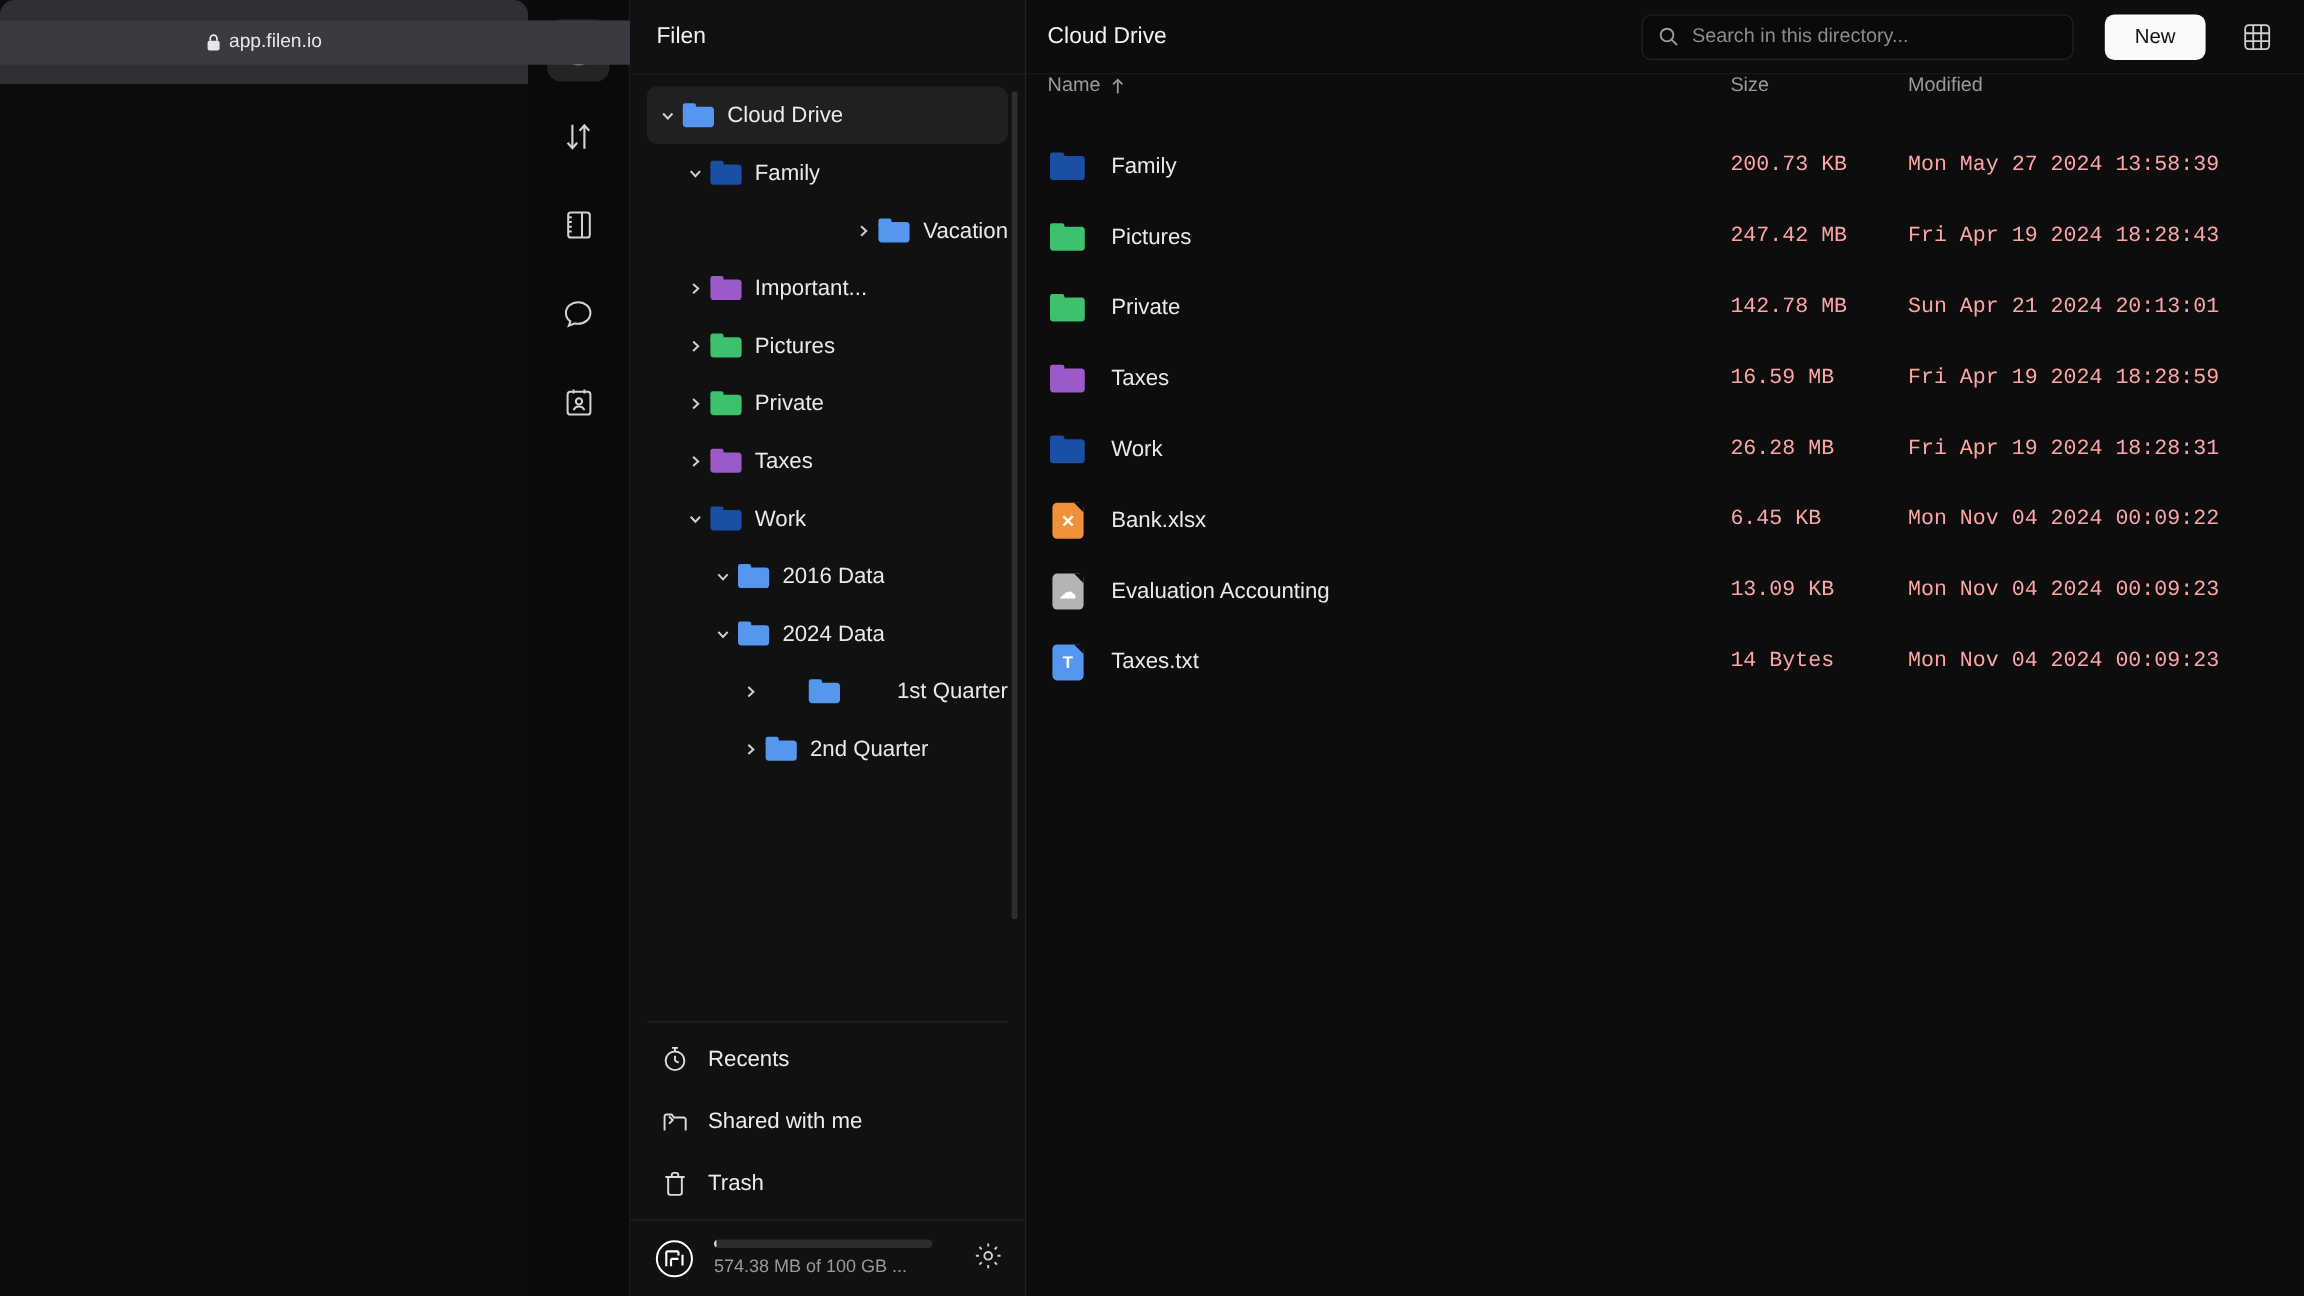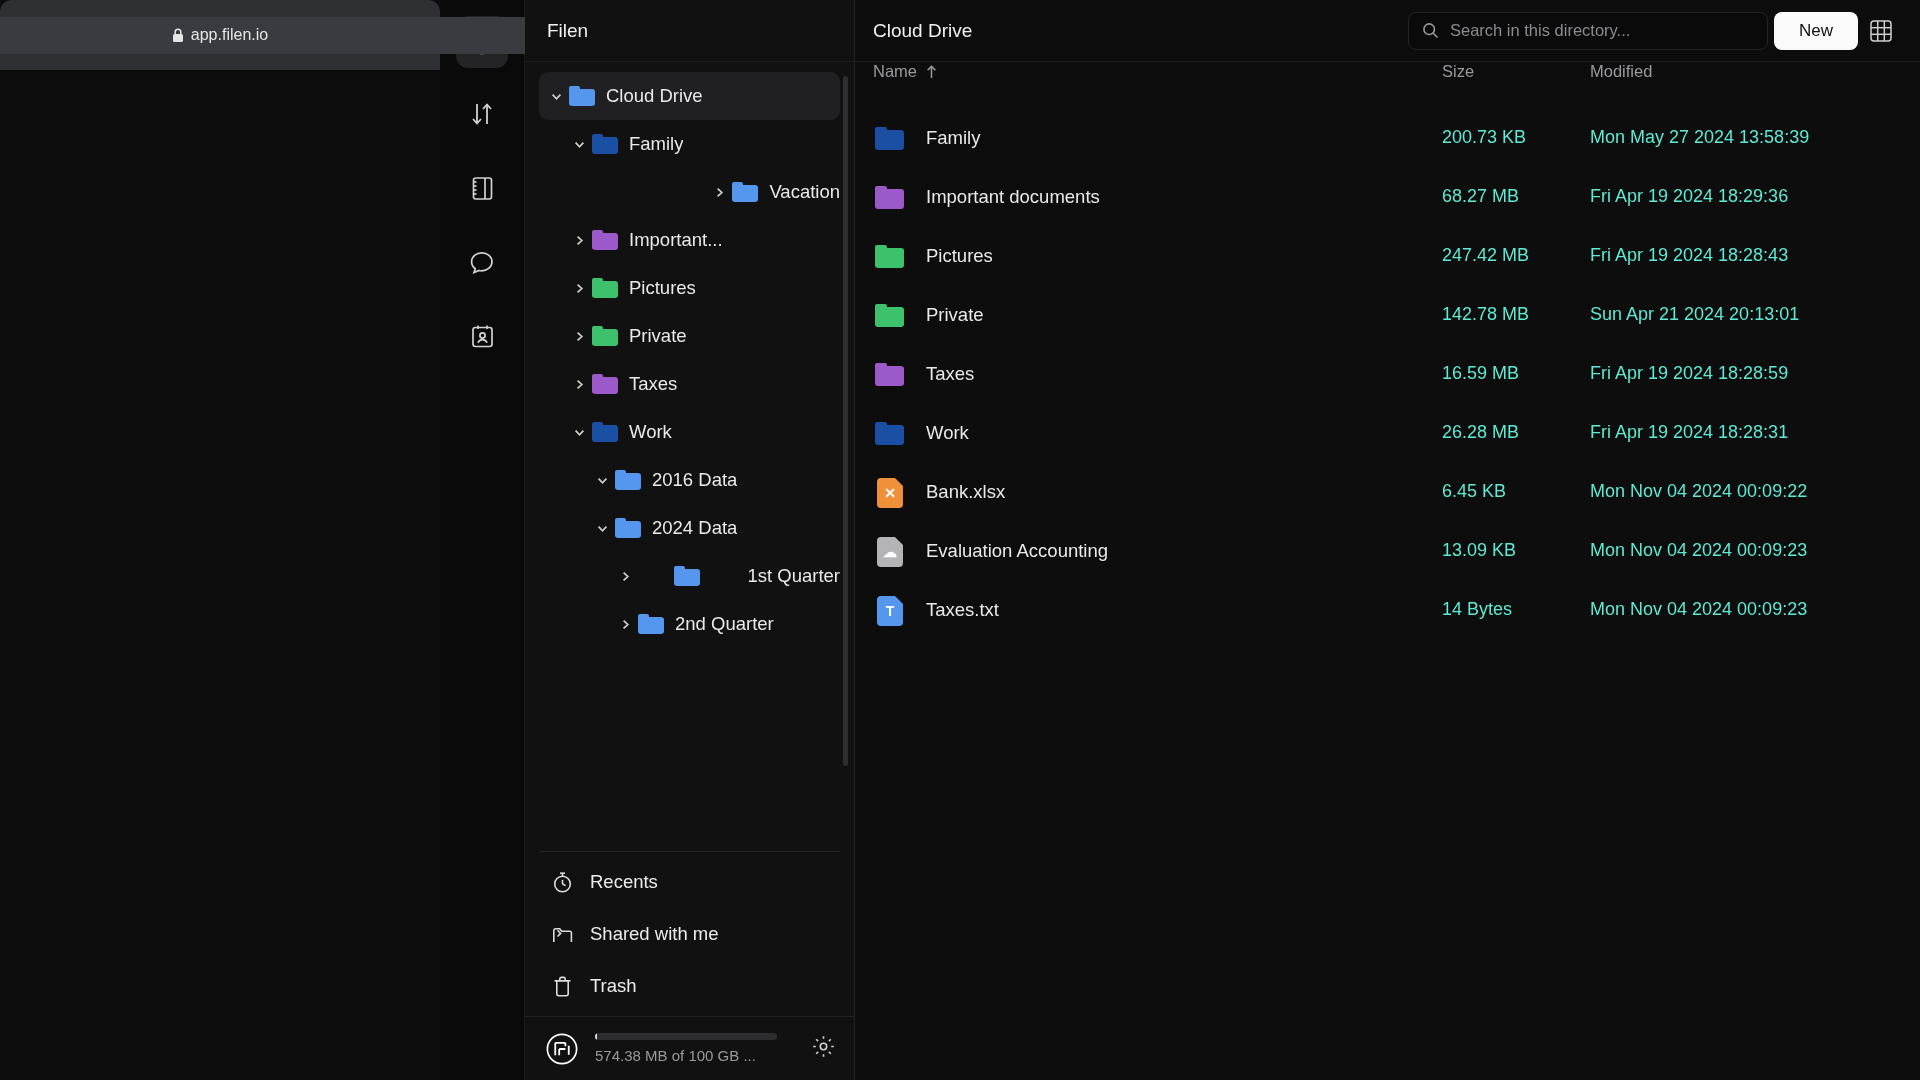--- a/index.html
+++ b/index.html
@@ -140,21 +140,21 @@
   
   .main { flex: 1; min-width: 0; display: flex; flex-direction: column; background: #0d0d0d; }
   .main-head {
     height: 62px; flex: 0 0 62px;
     display: flex; align-items: center;
     padding: 0 22px 0 18px;
     border-bottom: 1px solid #1b1b1b;
     gap: 16px;
   }
   .main-title { color: #f2f2f2; font-size: 19px; }
-  .head-right { margin-left: auto; display: flex; align-items: center; gap: 6px; }
+  .head-right { margin-left: auto; display: flex; align-items: center; gap: 26px; }
   .search {
     width: 360px; height: 38px;
     background: #0a0a0a;
     border: 1px solid #232325;
     border-radius: 8px;
     display: flex; align-items: center; gap: 11px;
     padding: 0 13px;
   }
   .search input {
     background: transparent; border: none; outline: none;
@@ -182,21 +182,21 @@
   .c-name { flex: 1; min-width: 0; display: flex; align-items: center; gap: 8px; }
   .c-size { width: 148px; flex: 0 0 148px; }
   .c-mod  { width: 330px; flex: 0 0 330px; }
 
   .row {
     display: flex; align-items: center;
     height: 59px;
     padding-left: 18px;
     color: #e9e9eb; font-size: 18.5px;
   }
-  .row .c-size, .row .c-mod { font-size: 18px; color: #5eead4; }
+  .row .c-size, .row .c-mod { font-size: 18px; color: #fca5a5; font-family: Liberation Mono, monospace; }
   .row-icon { width: 32px; height: 32px; flex: 0 0 32px; margin-right: 13px; position: relative; }
 
   .f-icon i { position: absolute; left: 2px; bottom: 4px; width: 29px; height: 20px; border-radius: 3px; }
   .f-icon b { position: absolute; left: 2px; top: 5px; width: 12px; height: 7px; border-radius: 2px 2px 0 0; }
 
   .file-icon {
     position: absolute; left: 4px; top: 2px;
     width: 26px; height: 30px;
     border-radius: 4px;
     display: flex; align-items: center; justify-content: center;
@@ -606,45 +606,34 @@
                   <i style="background:#1a4fa3"></i>
                 </span>
                 <span>Family</span>
               </div>
               <div class="c-size">200.73 KB</div>
               <div class="c-mod">Mon May 27 2024 13:58:39</div>
             </div>
             <div class="row">
               <div class="c-name">
                 <span class="row-icon f-icon">
-                  <b style="background:#9b59c9"></b>
-                  <i style="background:#9b59c9"></i>
-                </span>
-                <span>Important documents</span>
-              </div>
-              <div class="c-size">68.27 MB</div>
-              <div class="c-mod">Fri Apr 19 2024 18:29:36</div>
+                  <b style="background:#3ec16d"></b>
+                  <i style="background:#3ec16d"></i>
+                </span>
+                <span>Pictures</span>
+              </div>
+              <div class="c-size">247.42 MB</div>
+              <div class="c-mod">Fri Apr 19 2024 18:28:43</div>
             </div>
             <div class="row">
               <div class="c-name">
                 <span class="row-icon f-icon">
                   <b style="background:#3ec16d"></b>
                   <i style="background:#3ec16d"></i>
                 </span>
-                <span>Pictures</span>
-              </div>
-              <div class="c-size">247.42 MB</div>
-              <div class="c-mod">Fri Apr 19 2024 18:28:43</div>
-            </div>
-            <div class="row">
-              <div class="c-name">
-                <span class="row-icon f-icon">
-                  <b style="background:#3ec16d"></b>
-                  <i style="background:#3ec16d"></i>
-                </span>
                 <span>Private</span>
               </div>
               <div class="c-size">142.78 MB</div>
               <div class="c-mod">Sun Apr 21 2024 20:13:01</div>
             </div>
             <div class="row">
               <div class="c-name">
                 <span class="row-icon f-icon">
                   <b style="background:#9b59c9"></b>
                   <i style="background:#9b59c9"></i>

